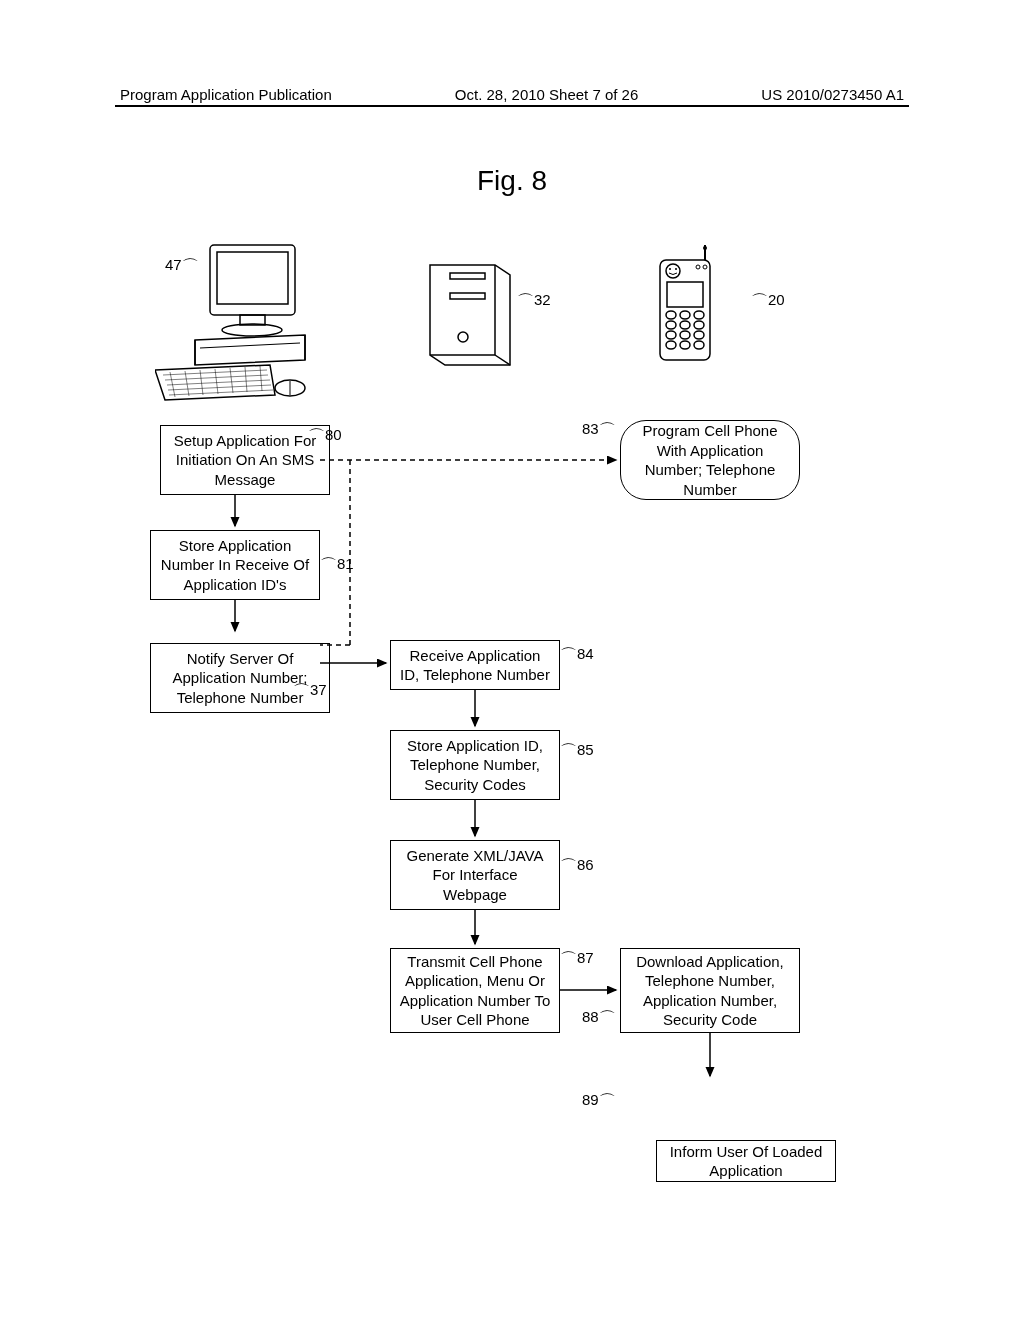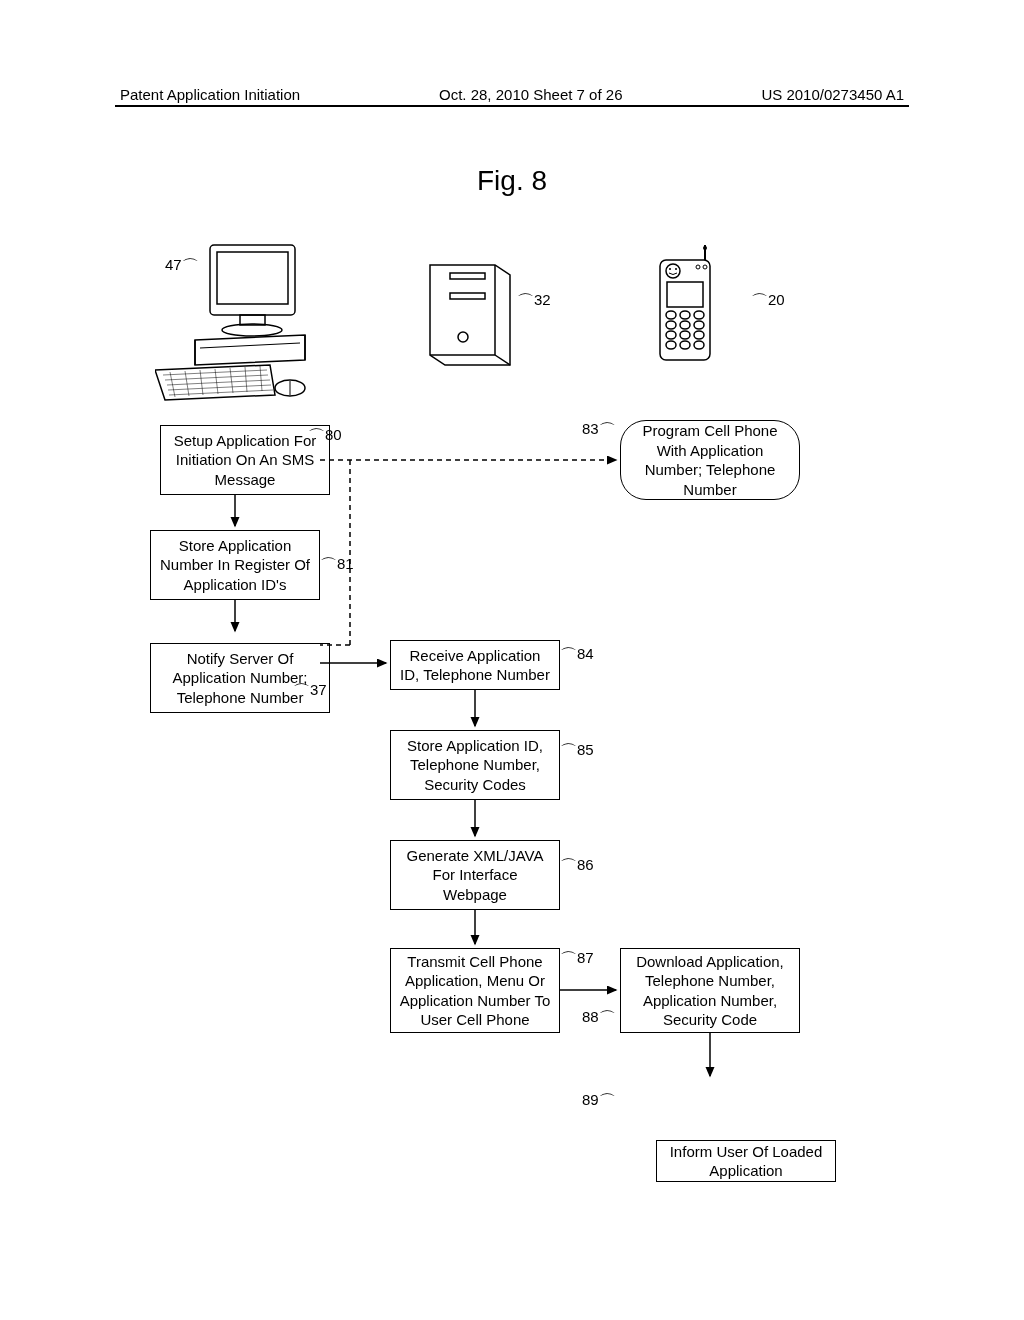--- a/index.html
+++ b/index.html
@@ -65,21 +65,21 @@
       overflow: visible;
     }
     svg.icon {
       position: absolute;
     }
   </style>
 </head>
 <body>
 
 <div class="header">
-  <span>Patent Application Initiation</span>
+  <span>Program Application Publication</span>
   <span>Oct. 28, 2010  Sheet 7 of 26</span>
   <span>US 2010/0273450 A1</span>
 </div>
 <div class="header-line"></div>
 
 <div class="fig-title">Fig. 8</div>
 
 <svg class="icon" style="top:240px; left:155px;" width="160" height="165" viewBox="0 0 160 165">
   <rect x="55" y="5" width="85" height="70" fill="none" stroke="black" stroke-width="1.5" rx="4"></rect>
   <rect x="62" y="12" width="71" height="52" fill="none" stroke="black" stroke-width="1.5"></rect>
@@ -145,21 +145,21 @@
   </g>
 </svg>
 
 <div class="ref-num" style="top:255px; left:165px;"><span>47</span><span class="ref-curve">⌒</span></div>
 <div class="ref-num" style="top:290px; left:517px;"><span class="ref-curve">⌒</span><span>32</span></div>
 <div class="ref-num" style="top:290px; left:718px;margin-left:33px;"><span class="ref-curve">⌒</span><span>20</span></div>
 
 <div class="box" style="top:425px; left:160px; width:170px; height:70px;">Setup Application For Initiation On An SMS Message</div>
 <div class="ref-num" style="top:425px; left:308px;"><span class="ref-curve">⌒</span><span>80</span></div>
 
-<div class="box" style="top:530px; left:150px; width:170px; height:70px;">Store Application Number In Register Of Application ID's</div>
+<div class="box" style="top:530px; left:150px; width:170px; height:70px;">Store Application Number In Receive Of Application ID's</div>
 <div class="ref-num" style="top:554px; left:320px;"><span class="ref-curve">⌒</span><span>81</span></div>
 
 <div class="box" style="top:635px; left:150px; width:180px; height:70px;margin-top:8px;">Notify Server Of Application Number; Telephone Number</div>
 <div class="ref-num" style="top:680px; left:293px;"><span class="ref-curve">⌒</span><span>37</span></div>
 
 <div class="box" style="top:420px; left:620px; width:180px; height:80px;border-radius:26px;">Program Cell Phone With Application Number; Telephone Number</div>
 <div class="ref-num" style="top:419px; left:582px;"><span>83</span><span class="ref-curve">⌒</span></div>
 
 <div class="box" style="top:640px; left:390px; width:170px; height:50px;">Receive Application ID, Telephone Number</div>
 <div class="ref-num" style="top:644px; left:560px;"><span class="ref-curve">⌒</span><span>84</span></div>

